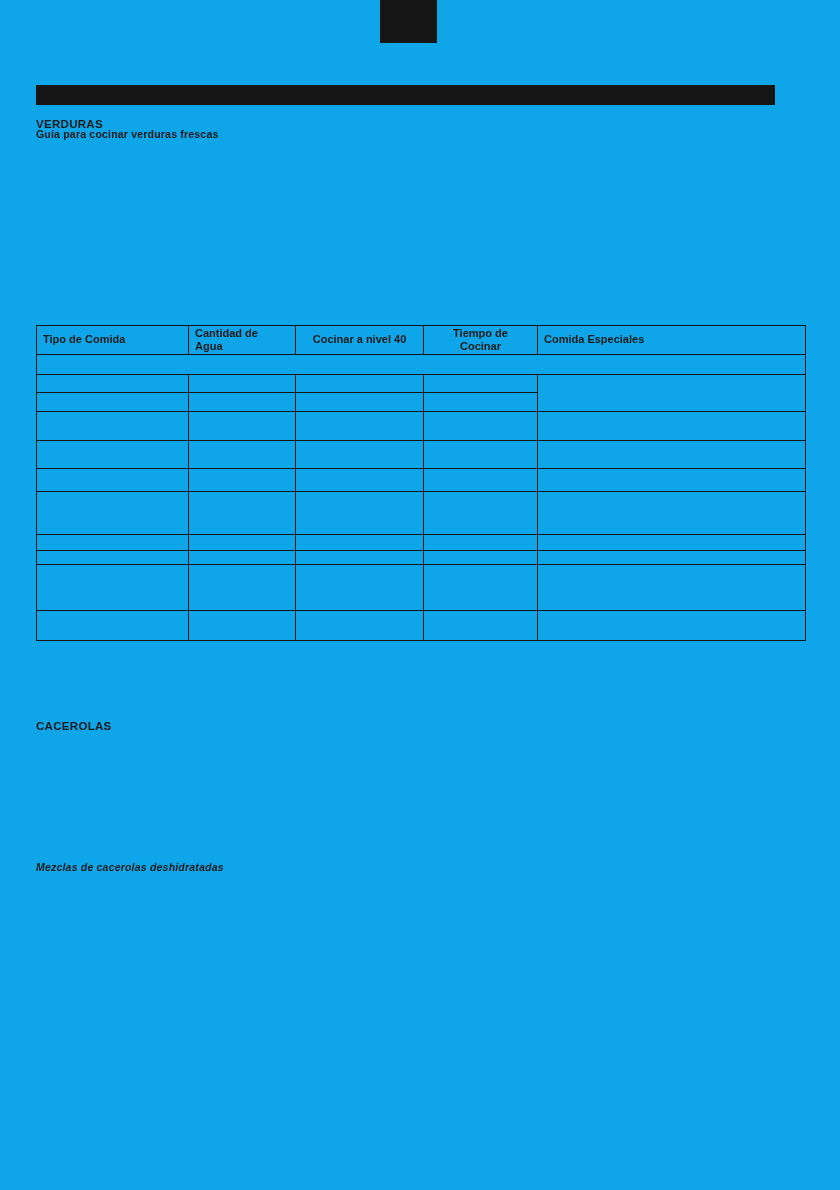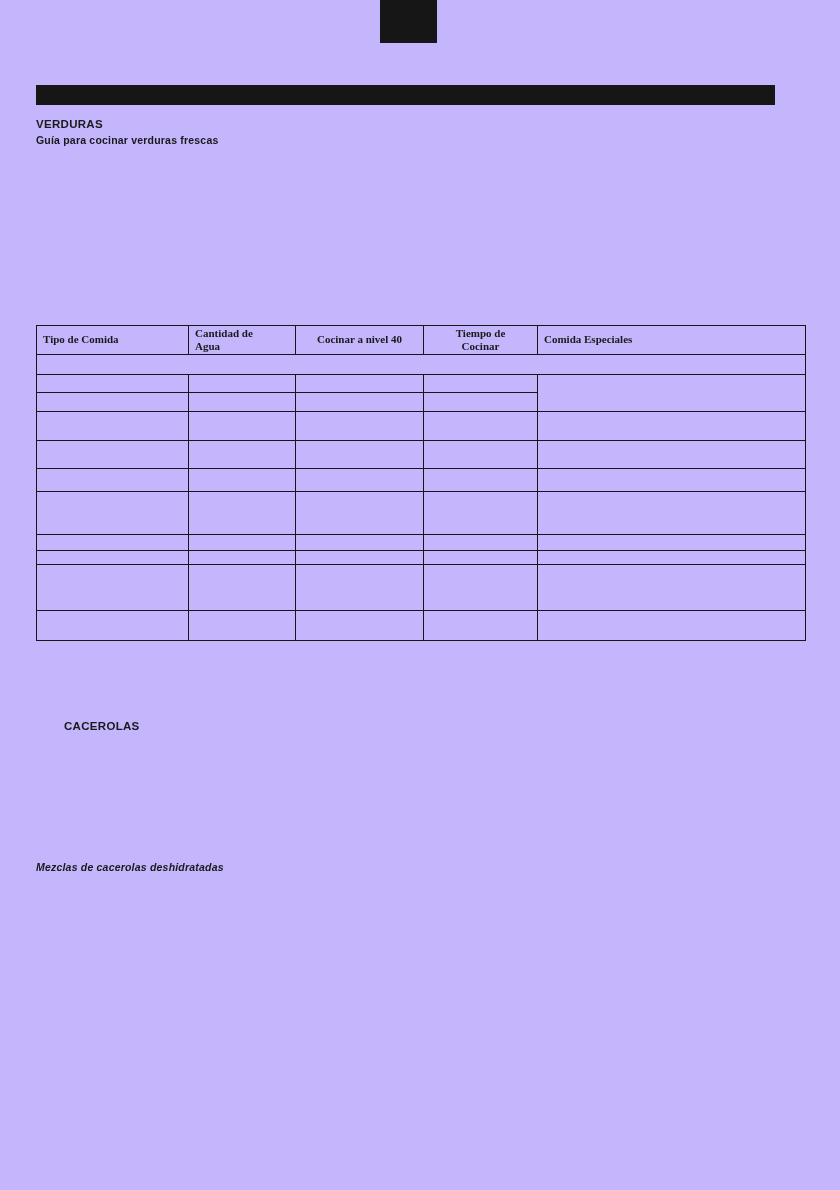--- a/index.html
+++ b/index.html
@@ -6,21 +6,21 @@
   body {
     width: 840px;
     height: 1190px;
     background: #ffffff;
     font-family: "Liberation Sans", sans-serif;
   }
   .page {
     position: relative;
     width: 840px;
     height: 1190px;
-    background: #c4b5fd;
+    background: #0ea5e9;
     overflow: hidden;
   }
   .top-marker {
     position: absolute;
     left: 380px;
     top: 0;
     width: 57px;
     height: 43px;
     background: #161616;
   }
@@ -33,22 +33,22 @@
     background: #161616;
   }
   .title {
     position: absolute;
     left: 36px;
     font-weight: bold;
     color: #1a1a1a;
     white-space: nowrap;
   }
   .t-verduras  { top: 118px; font-size: 11.5px; letter-spacing: 0.3px; }
-  .t-sub       { top: 134px; font-size: 10.5px; letter-spacing: 0.2px; }
-  .t-cacerolas { top: 720px; font-size: 11.5px; letter-spacing: 0.3px; margin-left: 28px; }
+  .t-sub       { top: 128px; font-size: 10.5px; letter-spacing: 0.2px; }
+  .t-cacerolas { top: 720px; font-size: 11.5px; letter-spacing: 0.3px; }
   .t-mezclas   { top: 861px; font-size: 10.5px; letter-spacing: 0.2px; font-style: italic; }
 
   table.cook {
     position: absolute;
     left: 36px;
     top: 325px;
     width: 769px;
     border-collapse: collapse;
     table-layout: fixed;
   }
@@ -60,21 +60,21 @@
     overflow: hidden;
   }
   table.cook th {
     font-weight: bold;
     white-space: pre-line;
     vertical-align: middle;
     line-height: 1.18;
   }
   th.al { text-align: left; padding-left: 11px; }
   th.ac { text-align: center; }
-  tr.hdr { height: 28px; font-family: Liberation Serif, serif; }
+  tr.hdr { height: 28px; }
 </style>
 </head>
 <body>
 
 <div class="page">
 
   <div class="top-marker"></div>
 
   <div class="header-bar"></div>
 

